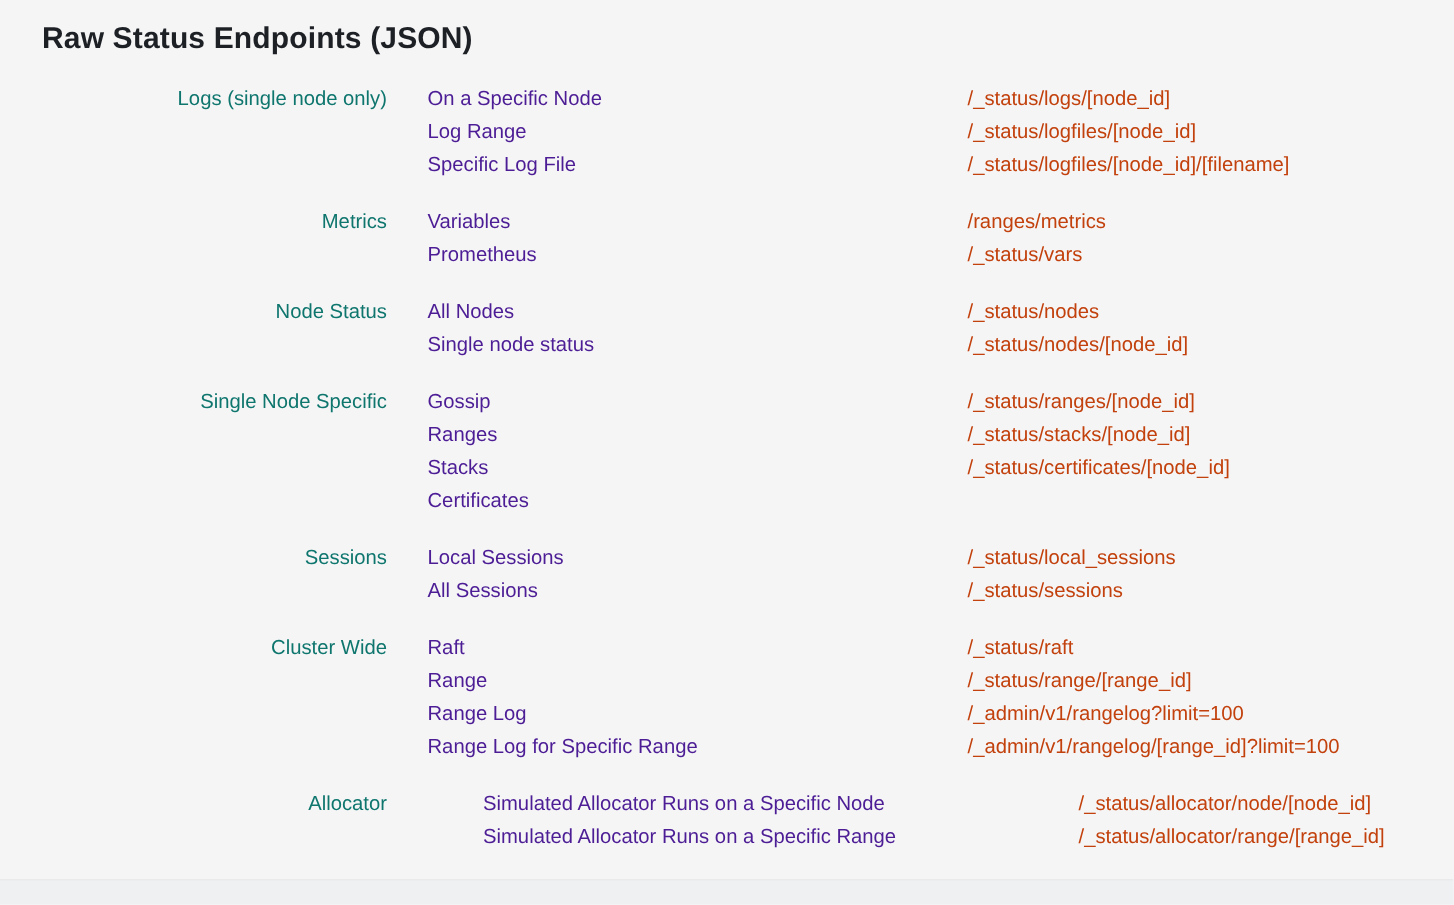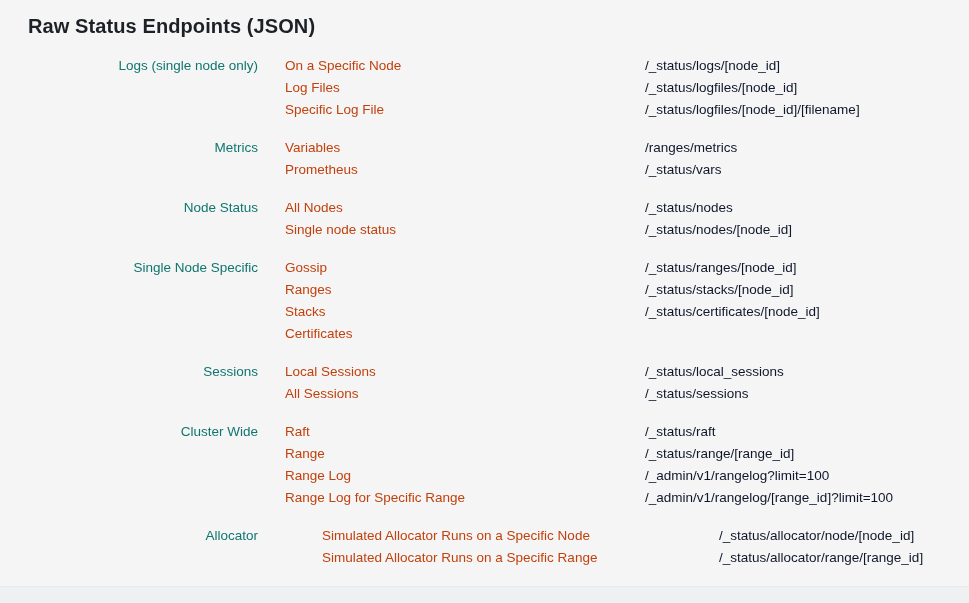--- a/index.html
+++ b/index.html
@@ -46,28 +46,28 @@
     font-weight: 400;
   }
   .group-links {
     width: 360px;
   }
   .group-paths {
     flex: 1;
   }
   .endpoint-link {
     line-height: 22px;
-    color: #c2410c;
+    color: #4c1d95;
     cursor: pointer;
     text-decoration: none;
     display: block;
   }
   .endpoint-path {
     line-height: 22px;
-    color: #0f172a;
+    color: #c2410c;
   }
   .footer-strip {
     position: absolute;
     left: 0;
     bottom: 0;
     width: 100%;
     height: 16px;
     background: #eff0f2;
     border-top: 1px solid #e9eaec;
   }
@@ -75,21 +75,21 @@
 </head>
 <body>
 
 <h1 class="page-title">Raw Status Endpoints (JSON)</h1>
 
 <div class="endpoint-table">
   <div class="endpoint-group">
     <div class="group-category">Logs (single node only)</div>
     <div class="group-links">
         <a class="endpoint-link">On a Specific Node</a>
-        <a class="endpoint-link">Log Files</a>
+        <a class="endpoint-link">Log Range</a>
         <a class="endpoint-link">Specific Log File</a>
       </div>
     <div class="group-paths">
         <div class="endpoint-path">/_status/logs/[node_id]</div>
         <div class="endpoint-path">/_status/logfiles/[node_id]</div>
         <div class="endpoint-path">/_status/logfiles/[node_id]/[filename]</div>
       </div>
   </div>
 
   <div class="endpoint-group">

